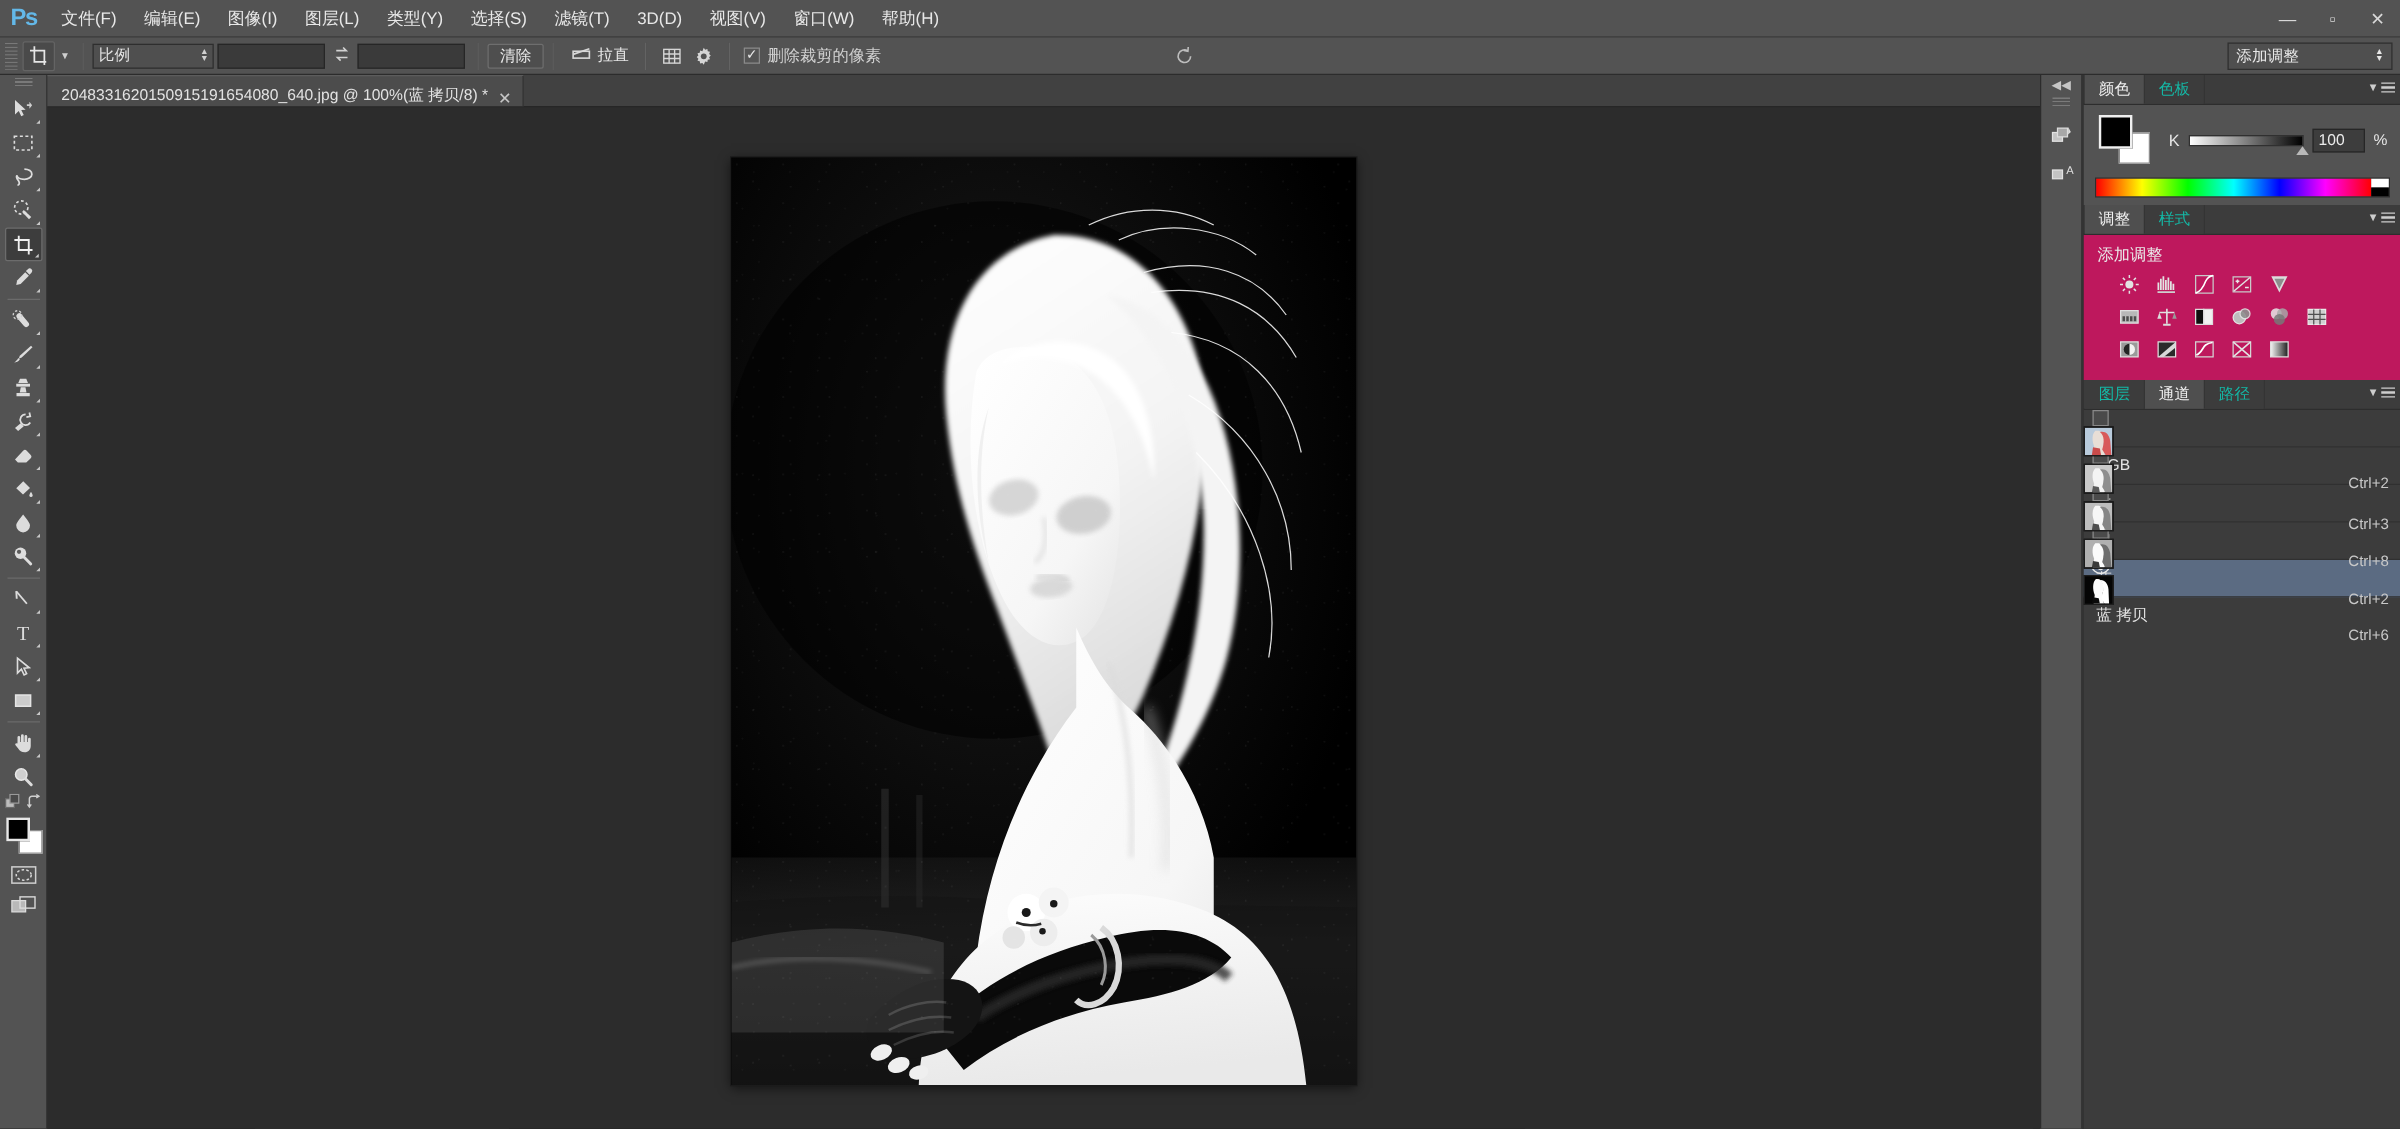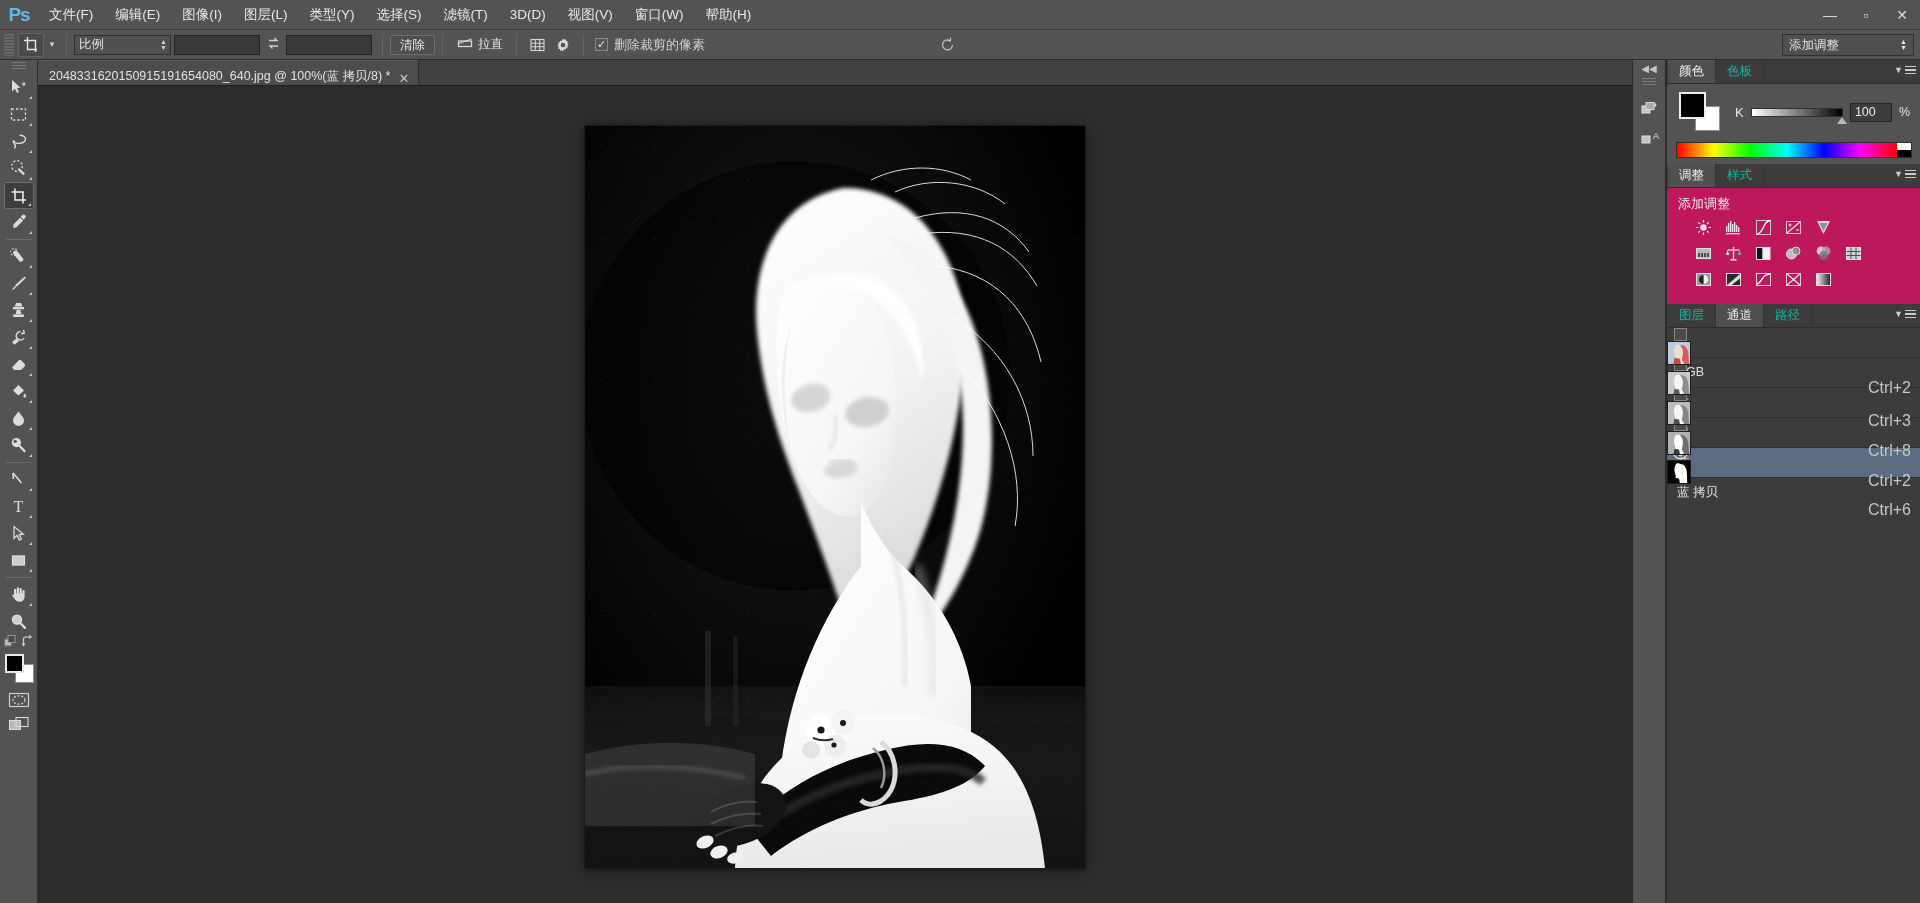--- a/index.html
+++ b/index.html
@@ -236,21 +236,21 @@
   }
   .ch-row.selected { background:#5b6b82; }
   .ch-eye { width:26px; display:flex; align-items:center; justify-content:center; }
   .ch-vis-box { width:13px; height:13px; border:1px solid #888; background:#4a4a4a; }
   .ch-thumb {
     width:24px; height:25px; border:1px solid #1d1d1d; background:#111;
     overflow:hidden; position:relative; flex:0 0 24px;
   }
   .ch-thumb svg { width:100%; height:100%; display:block; }
   .ch-name { margin-left:10px; }
-  .ch-short { margin-left:auto; font-size:16px; color:#c8c8c8; }
+  .ch-short { margin-left:auto; font-size:12px; color:#c8c8c8; }
 </style>
 </head>
 <body>
 
 <div class="app">
 
   <div class="menubar">
     <div class="ps-logo">Ps</div>
     <div class="menu-item">文件(F)</div>
     <div class="menu-item">编辑(E)</div>

